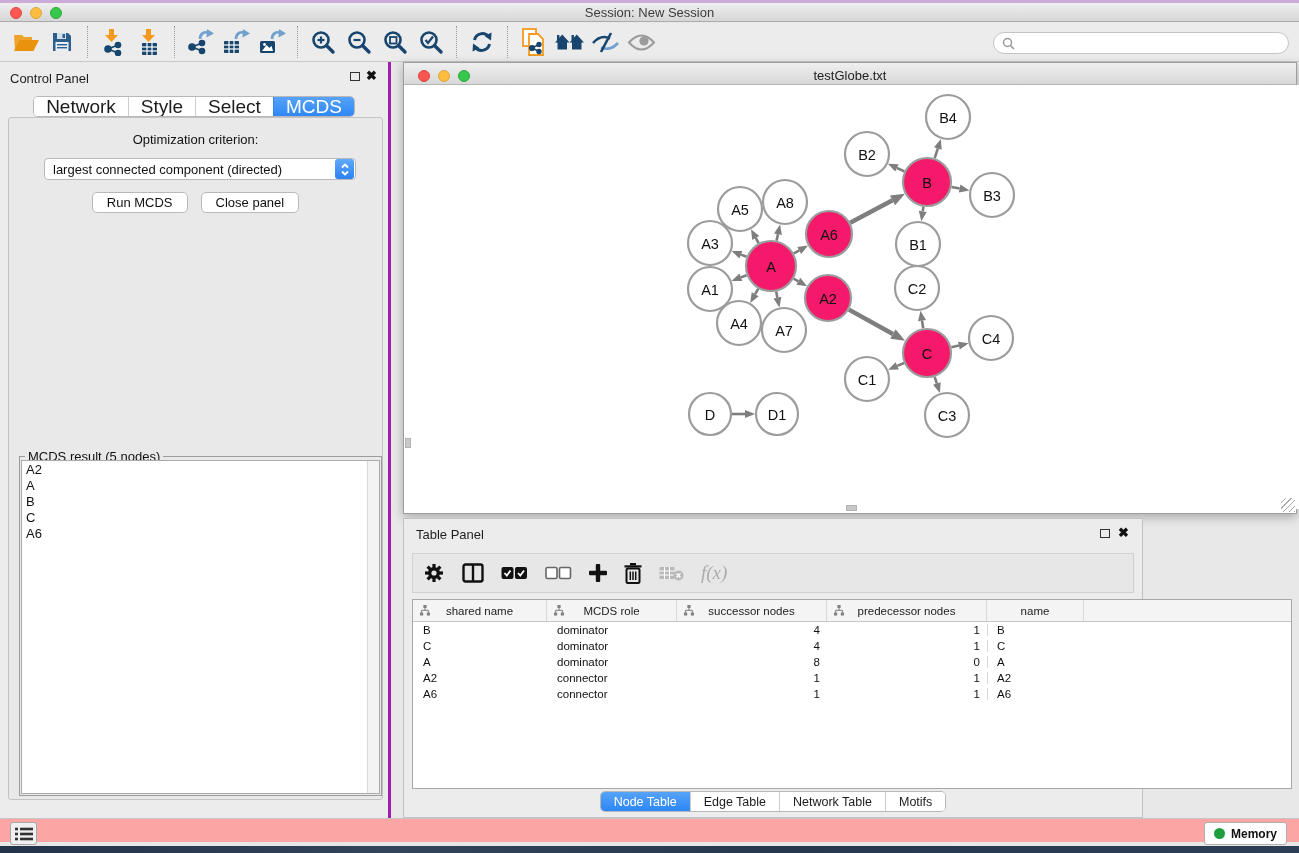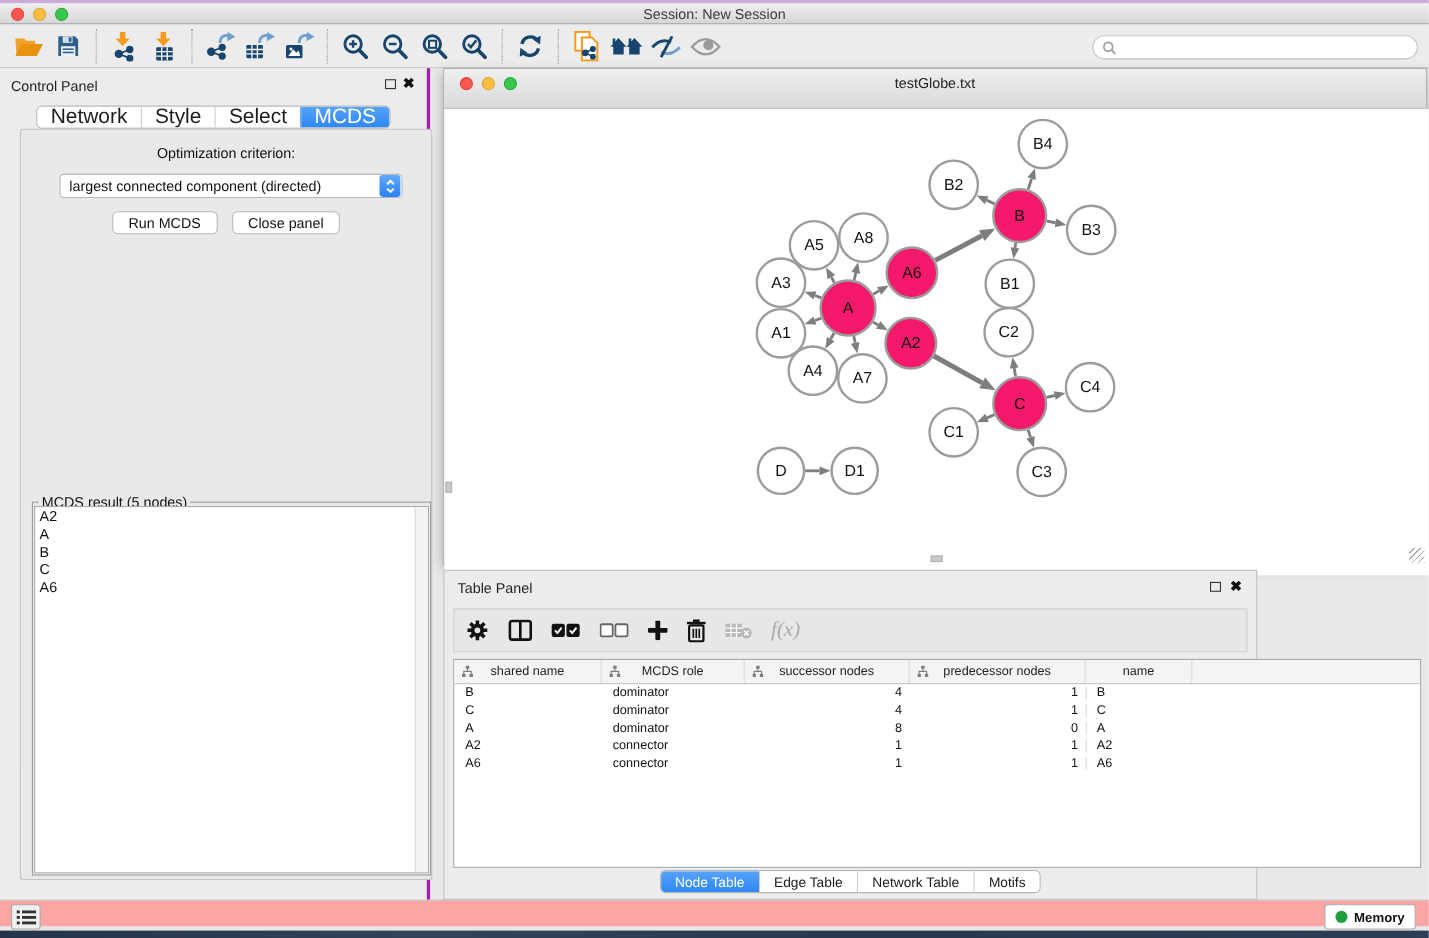--- a/index.html
+++ b/index.html
@@ -42,42 +42,42 @@
 
   .tabrow { position:absolute; left:0; right:0; display:flex; justify-content:center; }
   .control-panel .tabrow { top:34px; }
   .tabgroup { display:flex; border:1px solid #B7B7B7; border-radius:5px; overflow:hidden; background:#fff; height:21px; }
   .tabgroup .tab { padding:0 12px; font-size:19px; color:#1C1C1C; display:flex; align-items:center;
     border-left:1px solid #CDCDCD; background:#fff; }
   .tabgroup .tab:first-child { border-left:none; }
   .tabgroup .tab.active { background:linear-gradient(#56A3F8,#2E87F5); color:#fff; border-left-color:#2E87F5; }
 
   .cp-content { position:absolute; left:8px; top:55px; width:375px; height:683px;
-    background:#E9E9E9; border:1px solid #C3C3C3; border-radius:3px;margin-left:10px; }
+    background:#E9E9E9; border:1px solid #C3C3C3; border-radius:3px; }
   .opt-label { margin-top:14px; text-align:center; font-size:13px; color:#111; }
   .dropdown { position:absolute; left:35px; top:40px; width:312px; height:22px; background:#fff;
     border:1px solid #B9B9B9; border-radius:4px; display:flex; align-items:center; }
   .dropdown .val { flex:1; font-size:13px; color:#111; padding-left:8px; white-space:nowrap; overflow:hidden; }
   .dropdown .spinner { width:19px; height:20px; margin:0 1px; border-radius:3px;
     background:linear-gradient(#5FA9F9,#2B82F4); display:flex; align-items:center; justify-content:center; }
   .btnrow { position:absolute; left:0; right:0; top:74px; display:flex; justify-content:center; gap:13px; }
   .push-btn { height:21px; padding:0 14px; background:#fff; border:1px solid #B9B9B9; border-radius:5px;
     font-size:13px; color:#111; display:flex; align-items:center; }
 
   .result-group { position:absolute; left:10px; top:338px; width:363px; height:340px; border:1px solid #9C9C9C; }
   .result-legend { position:absolute; top:-8px; left:5px; background:#E9E9E9; padding:0 3px; font-size:13px; color:#111; }
   .result-list { position:absolute; left:1px; right:1px; top:3px; bottom:1px; background:#fff;
     border:1px solid #ABABAB; overflow:hidden; }
   .result-scroll { position:absolute; right:0; top:0; bottom:0; width:12px; background:#F3F3F3; border-left:1px solid #DADADA; }
   .list-item { font-size:13px; color:#111; padding:1px 4px; height:16px; }
 
   
   .net-window { position:absolute; left:403px; top:62px; width:894px; height:452px; background:#fff;
     border:1px solid #9E9E9E; box-shadow:0 3px 10px rgba(0,0,0,.28); }
-  .net-titlebar { position:relative; height:36px; background:linear-gradient(#EFEFEF,#D8D8D8);
+  .net-titlebar { position:relative; height:22px; background:linear-gradient(#EFEFEF,#D8D8D8);
     border-bottom:1px solid #B5B5B5; }
   .net-titlebar .title { position:absolute; left:0; right:0; top:5px; text-align:center; font-size:13px; color:#222; }
   .net-titlebar .lights { top:7px; left:14px; }
   .net-canvas { position:relative; width:1044px; height:424px; background:#fff; overflow:hidden; }
   .scroll-thumb-v { position:absolute; left:1px; top:375px; width:6px; height:10px; background:#C9C9C9; border:1px solid #B2B2B2; }
   .scroll-thumb-h { position:absolute; left:442px; bottom:2px; width:11px; height:6px; background:#C9C9C9; border:1px solid #B2B2B2; }
   .resize-grip { position:absolute; right:1px; bottom:1px; width:14px; height:14px;
     background:repeating-linear-gradient(135deg, transparent 0 3px, #ABABAB 3px 4px); }
 
   

